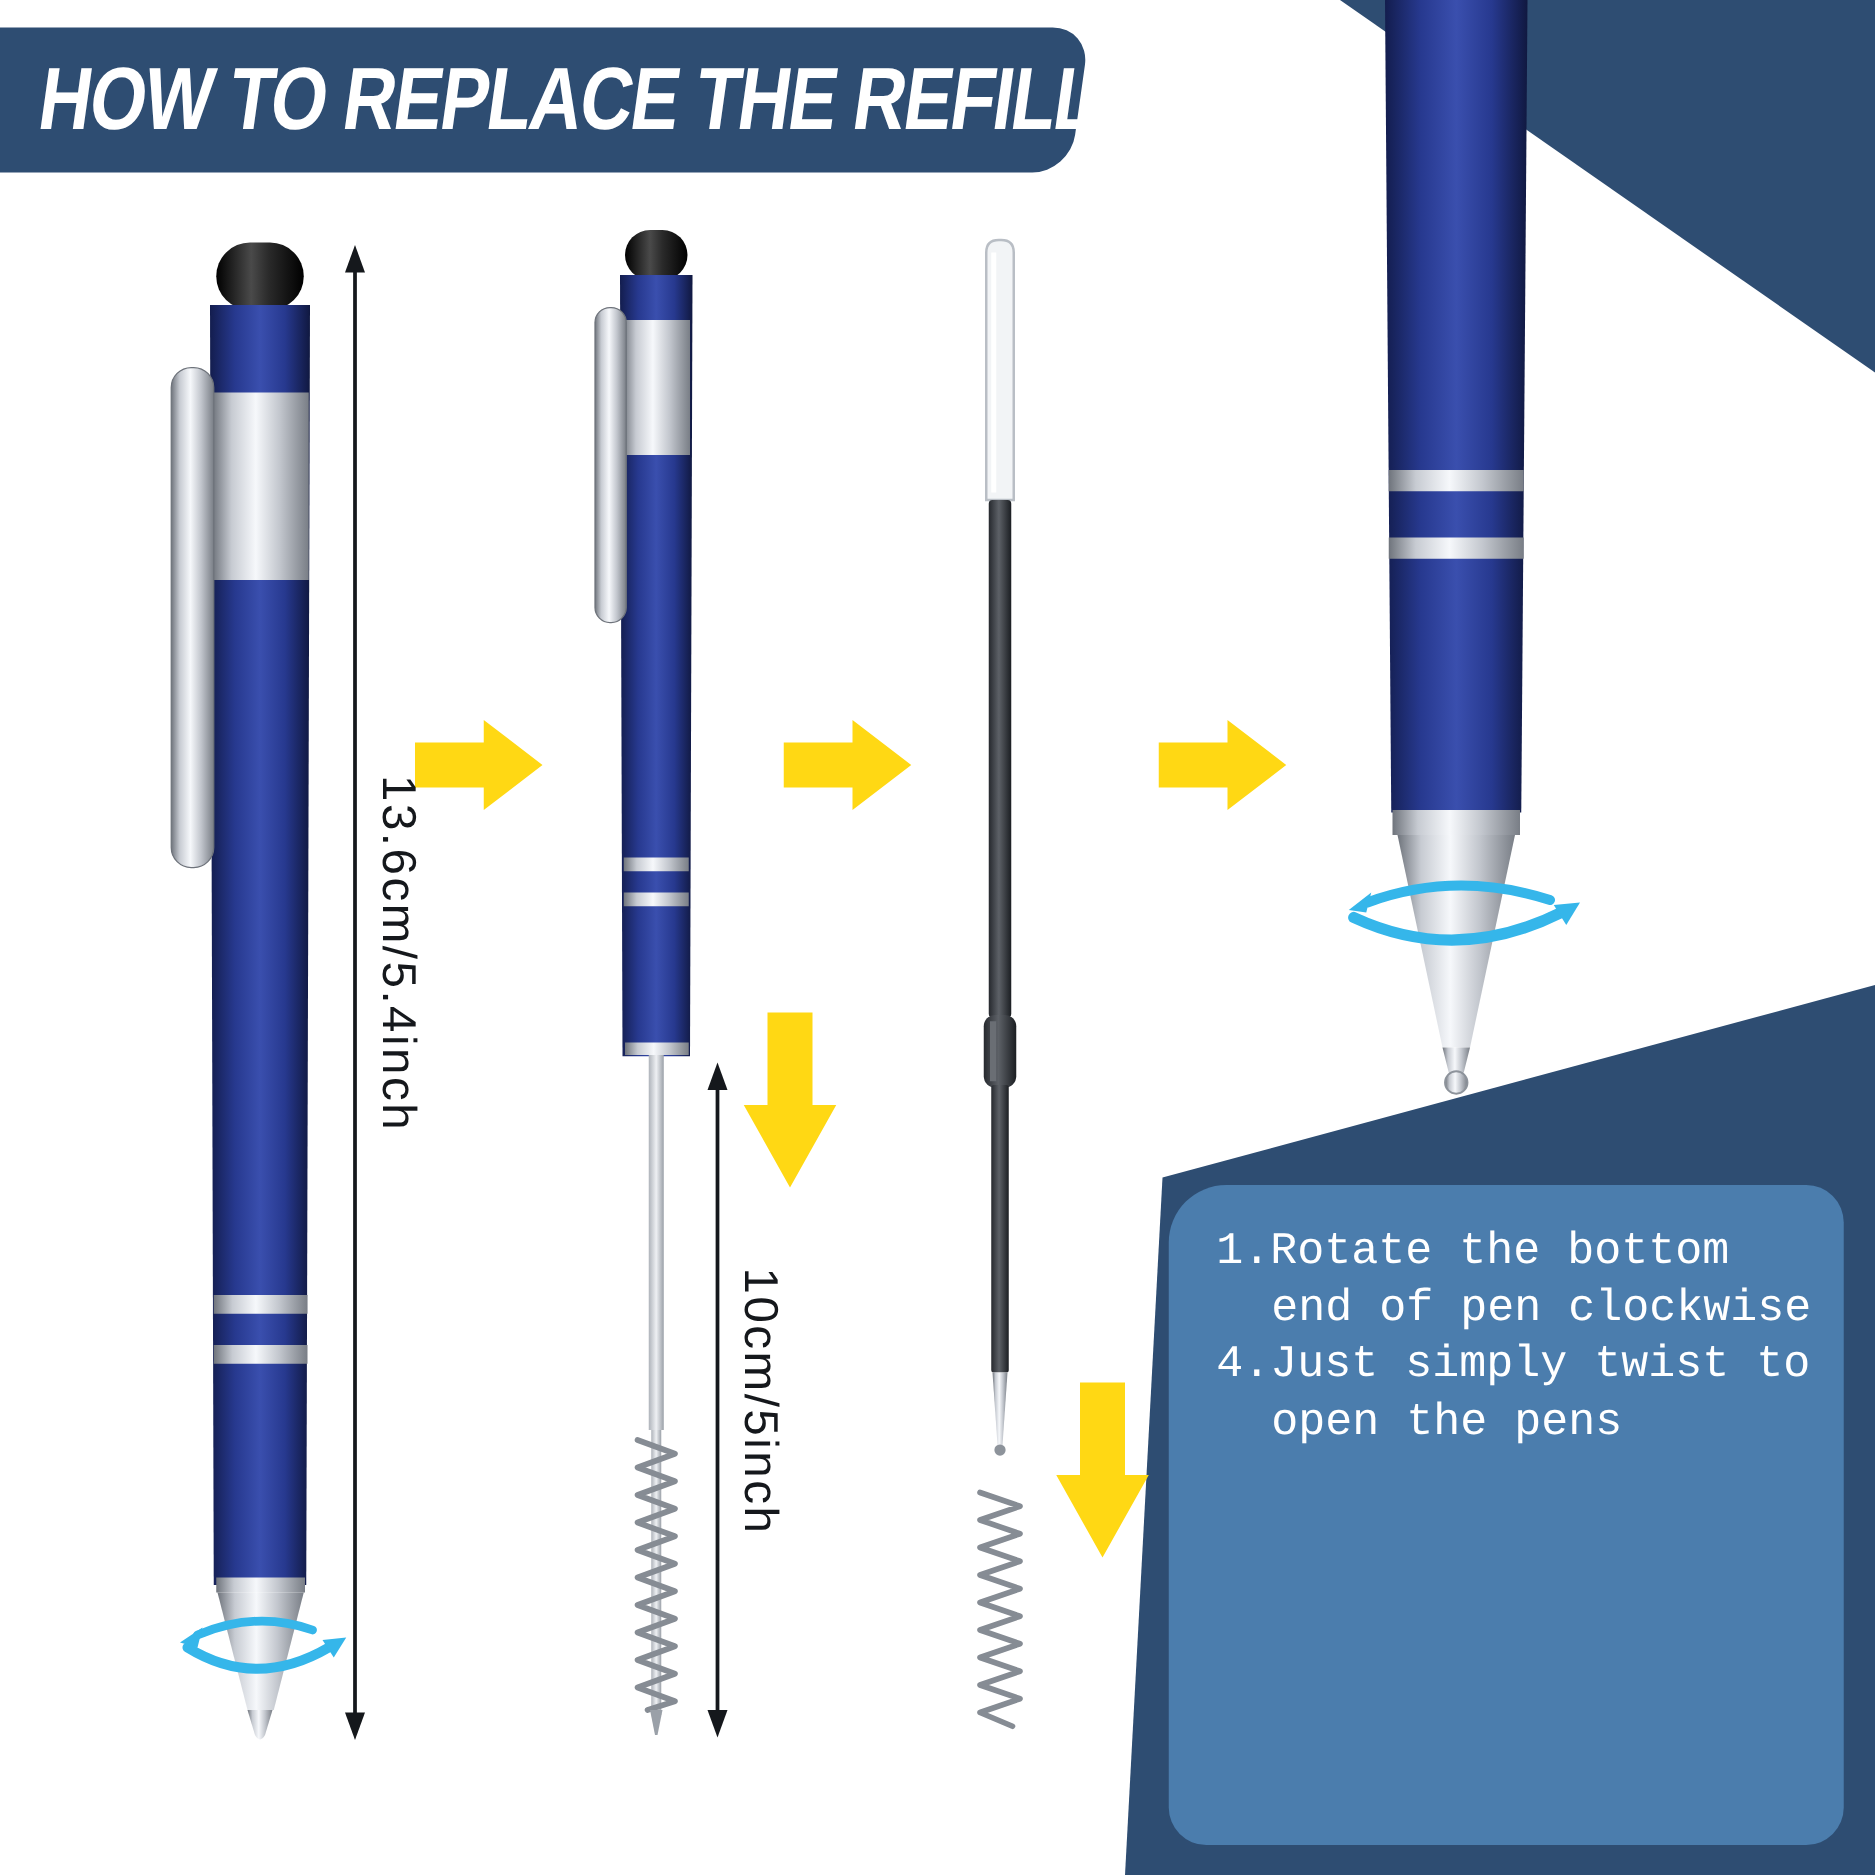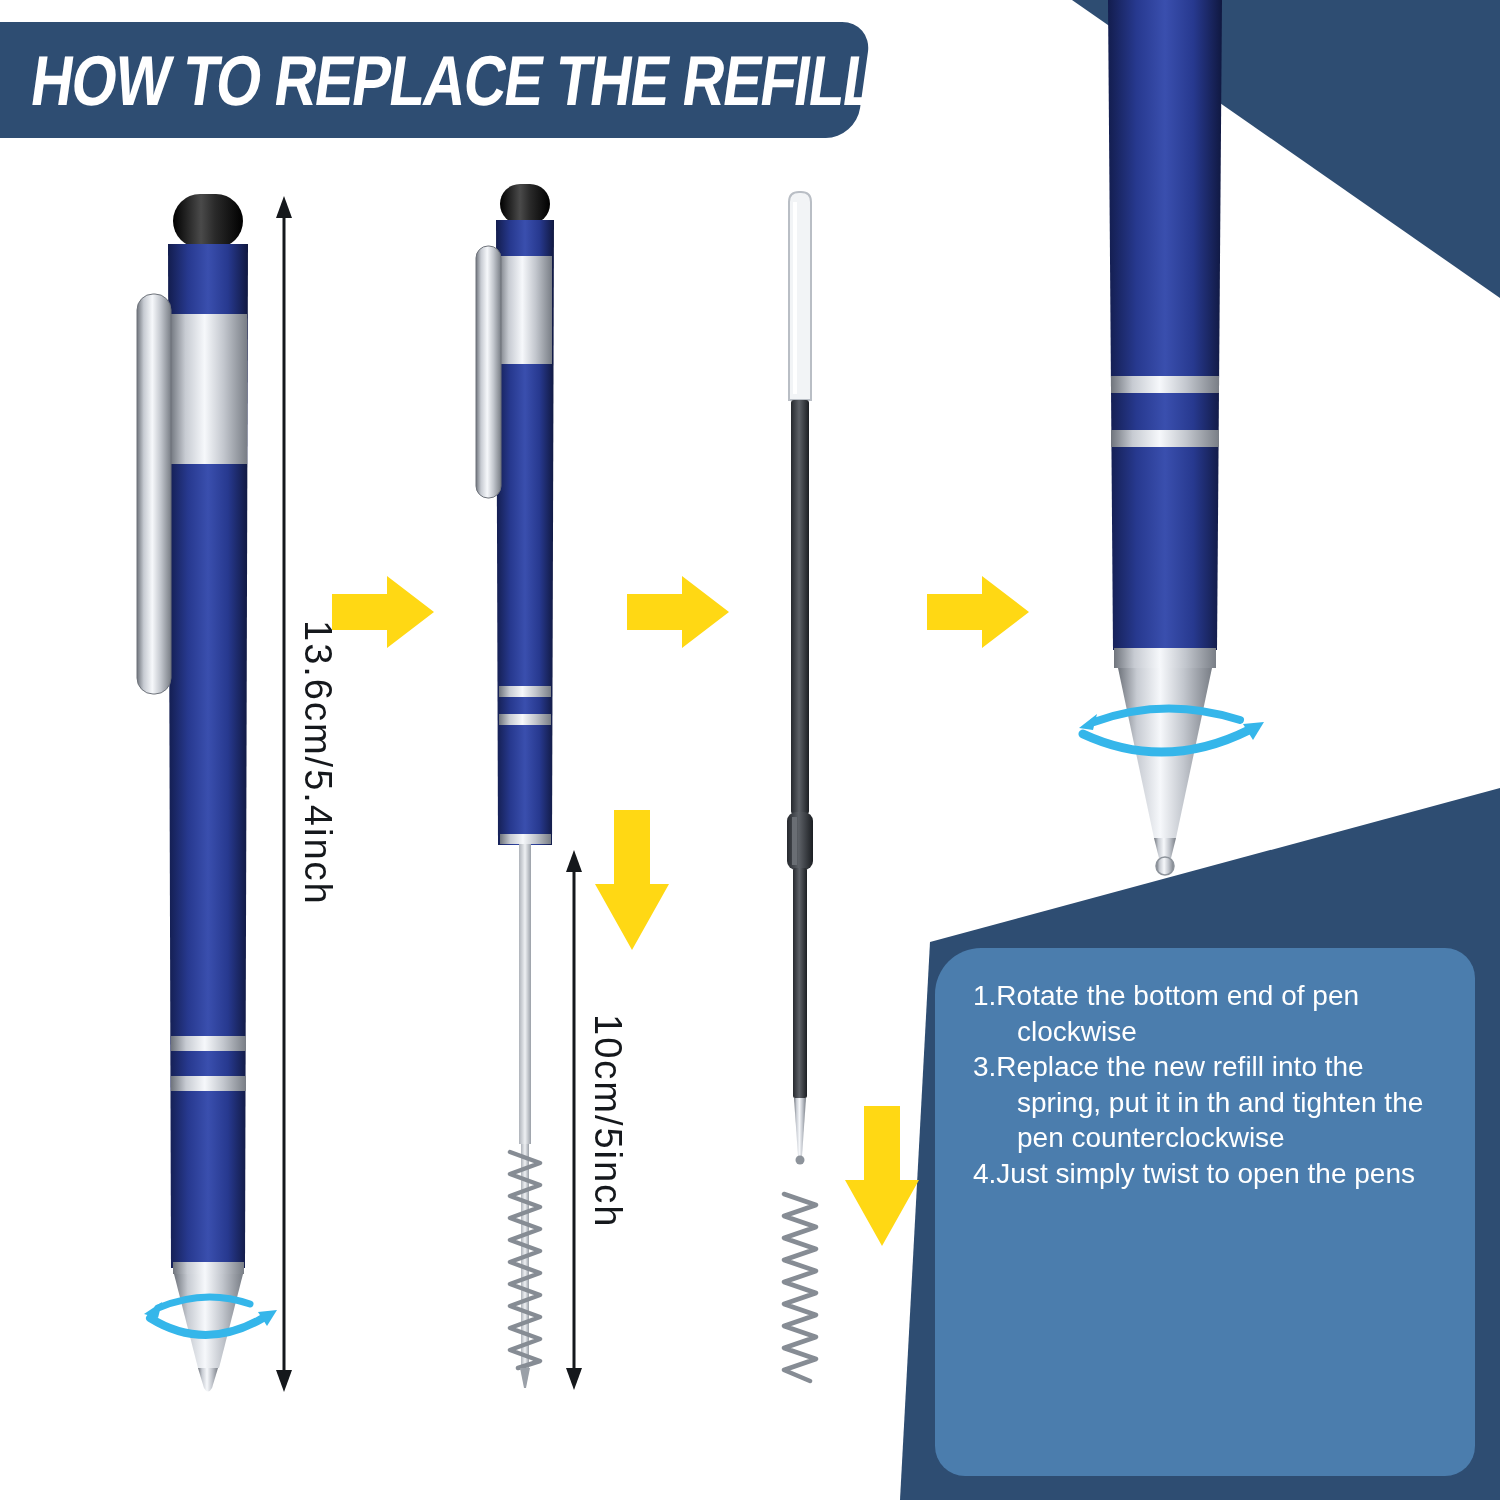--- a/index.html
+++ b/index.html
@@ -14,21 +14,21 @@
          white-space:nowrap;transform:scale(1.02,1.24);transform-origin:left center;}
 
   .dim-label{position:absolute;writing-mode:vertical-rl;color:#15181c;font-size:38px;
              letter-spacing:2px;}
   .dim-label.one{left:296px;top:620px;}
   .dim-label.two{left:586px;top:1014px;}
 
   .panel{position:absolute;left:935px;top:948px;width:540px;height:528px;background:#4b7dad;
          border-radius:46px 30px 30px 30px;box-sizing:border-box;
          padding:30px 24px 24px 38px;color:#ffffff;}
-  .step{font-size:28px;line-height:1.27;padding-left:44px;text-indent:-44px;}
+  .step{font-size:36px;line-height:1.27;padding-left:44px;text-indent:-44px;font-family:Liberation Mono, monospace;}
 </style>
 </head>
 <body>
 
 <div class="canvas">
 
   <svg class="scene" width="1500" height="1500" viewBox="0 0 1500 1500" xmlns="http://www.w3.org/2000/svg">
     <defs>
       <linearGradient id="navyH" x1="0" y1="0" x2="1" y2="0">
         <stop offset="0" stop-color="#131d4e"></stop>
@@ -148,17 +148,16 @@
 
   <div class="banner">
     <h1 class="title">HOW TO REPLACE THE REFILL?</h1>
   </div>
 
   <div class="dim-label one">13.6cm/5.4inch</div>
   <div class="dim-label two">10cm/5inch</div>
 
   <div class="panel">
     <div class="step">1.Rotate the bottom end of pen clockwise</div>
-    <div class="step">3.Replace the new refill into the spring, put it in th and tighten the pen counterclockwise</div>
     <div class="step">4.Just simply twist to open the pens</div>
   </div>
 
 </div>
 
 </body></html>

